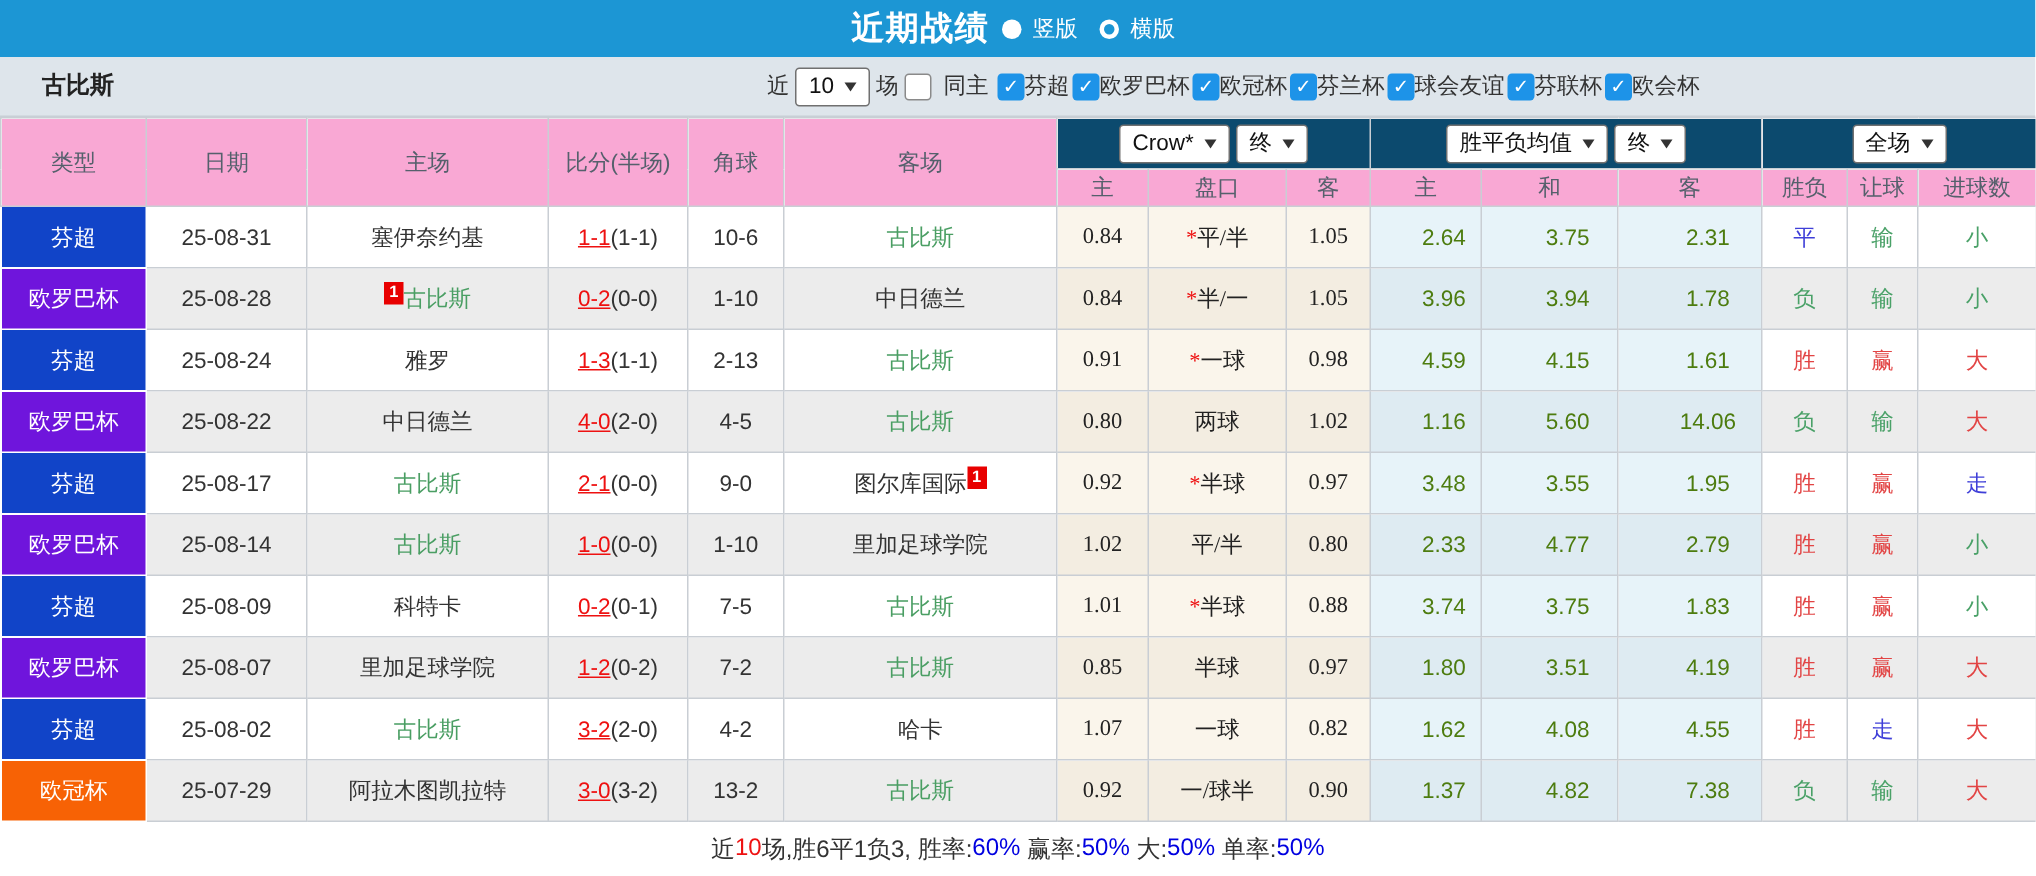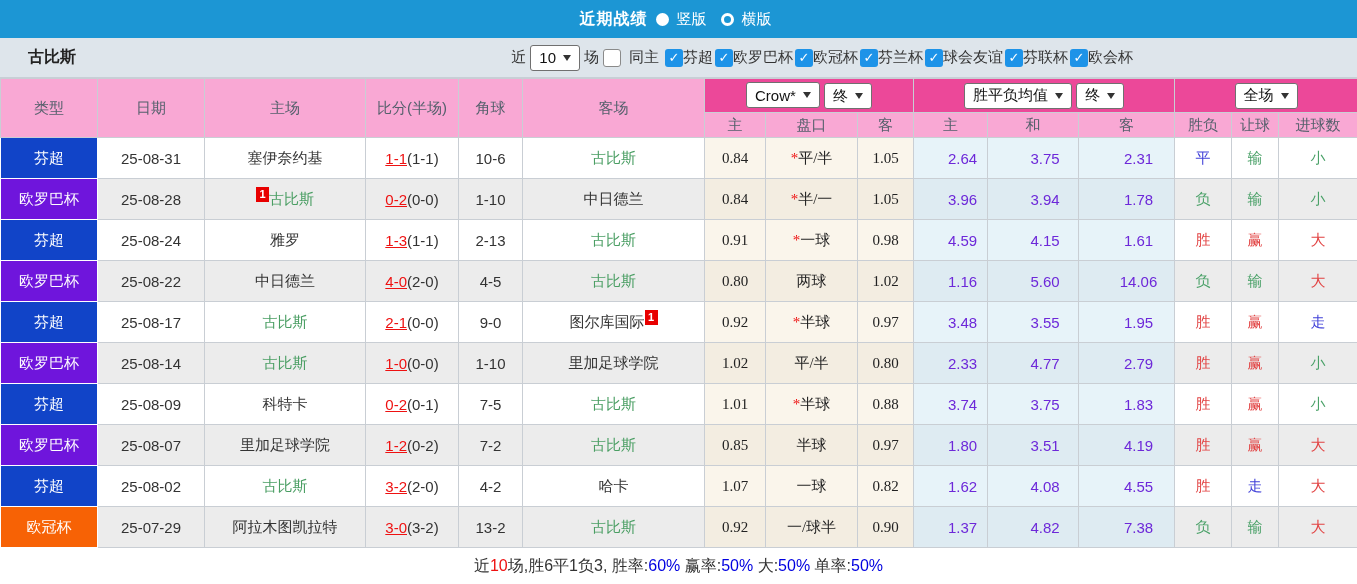--- a/index.html
+++ b/index.html
@@ -1,21 +1,21 @@
 <!DOCTYPE html>
 <html><head>
 <meta charset="utf-8">
 <style>
   * { box-sizing: border-box; margin: 0; padding: 0; }
   html,body { width:1357px; height:584px; overflow:hidden; background:#fff;
     font-family:"Liberation Sans","DejaVu Sans",sans-serif; }
 
   
   .nav { height:38px; background:#1c96d4; display:flex; align-items:center; justify-content:center; gap:8px; }
-  .nav-title { color:#fff; font-size:16px; font-weight:bold; letter-spacing:1px; }
+  .nav-title { color:#fff; font-size:22px; font-weight:bold; letter-spacing:1px; }
   .radio { width:13px; height:13px; border-radius:50%; display:inline-block; }
   .radio.filled { background:#fff; }
   .radio.hollow { background:transparent; border:3px solid #fff; }
   .radio-label { color:#fff; font-size:15px; margin-right:6px; }
 
   
   .filterbar { height:40px; background:#dee5eb; display:flex; align-items:center; border-bottom:1px solid #c8cfd6; }
   .team-name { font-size:16px; font-weight:bold; color:#222; margin-left:28px; }
   .filter-controls { margin-left:auto; margin-right:222px; display:flex; align-items:center; gap:4px; font-size:15px; color:#333; }
   .select-box { display:inline-flex; align-items:center; gap:7px; background:#fff; border:1px solid #707070;
@@ -25,27 +25,27 @@
   .cbx.checked { background:#1d93e8; color:#fff; font-size:13px; font-weight:bold; }
   .cbx.unchecked { background:#fff; border:1px solid #8a8a8a; margin-right:4px; }
   .lg-label { margin-right:2px; }
 
   
   table { width:1357px; border-collapse:collapse; table-layout:fixed; }
   th, td { border:1px solid #c9ced4; text-align:center; overflow:hidden; white-space:nowrap; }
   thead th { background:#f9a8d4; color:#55606c; font-weight:normal; font-size:15px; }
   thead tr.h1 th { height:34px; }
   thead tr.h2 th { height:25px; }
-  thead .sel-cell { background:#ec4899; }
+  thead .sel-cell { background:#0c4a6e; }
   tbody td { height:41px; font-size:15px; color:#333; background:#fff; }
   tr.even td { background:#ececec; }
   td.type-cell { color:#fff; font-size:15px; border-color:#fff; }
   td.odds-cell { background:#faf5eb; color:#222;font-family:Liberation Serif, serif; }
   tr.even td.odds-cell { background:#f3ede1; }
-  td.avg-cell { background:#e7f3f9; color:#6d28d9;padding-left:24px; }
+  td.avg-cell { background:#e7f3f9; color:#4d7c0f;padding-left:24px; }
   tr.even td.avg-cell { background:#deebf2; }
   .score-full { color:#ee1111;text-decoration:underline; }
   .score-half { color:#333; }
   .star { color:#ee1111; }
   .team-green { color:#4a9e63; }
   .rank-badge { display:inline-block; background:#e80000; color:#fff; font-size:11px; font-weight:bold;
     width:13px; height:15px; line-height:15px; text-align:center; vertical-align:text-top; position:relative; top:-3px; }
   .res-red { color:#e24444; }
   .res-green { color:#4aa168; }
   .res-blue { color:#3f3fd8; }

